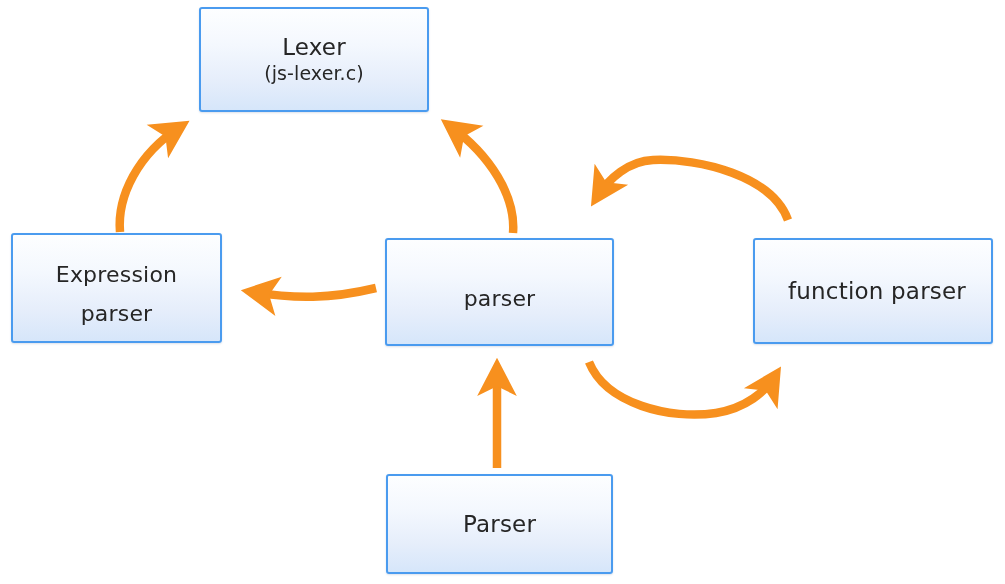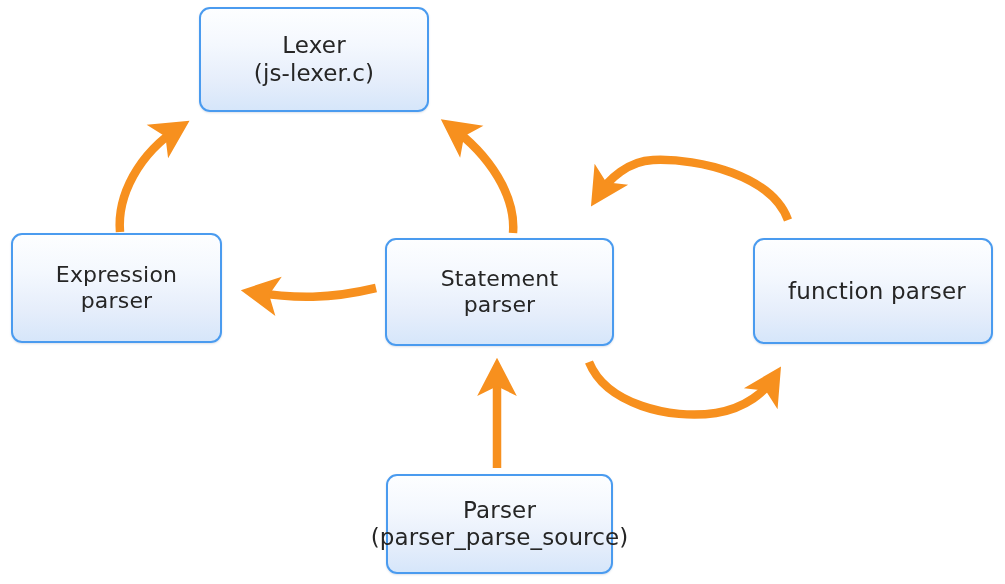--- a/index.html
+++ b/index.html
@@ -20,45 +20,46 @@
     left: 0;
     top: 0;
     width: 1005px;
     height: 584px;
     pointer-events: none;
   }
   .node-box {
     position: absolute;
     box-sizing: border-box;
     border: 2px solid #4a9bef;
-    border-radius: 11px;
+    border-radius: 3px;
     background: linear-gradient(to bottom, #fdfeff 0%, #f4f8fe 35%, #e6eefb 70%, #d6e6fa 100%);
     display: flex;
     flex-direction: column;
     align-items: center;
     justify-content: center;
     text-align: center;
     color: #2b2b2b;
     box-shadow: 0 1px 2px rgba(60,90,140,0.18);
   }
   .node-title {
     font-size: 23px;
     line-height: 1.16;
     letter-spacing: 0.2px;
     color: #262626;
   }
   .node-sub {
-    font-size: 23px;
+    font-size: 19px;
     line-height: 1.18;
     letter-spacing: 0.1px;
     color: #262626;
     margin-top: 1px;
   }
   .node-title.two-line {
     font-size: 22px;
+    margin-top: 13px;
   }
   #box-lexer   { left: 199px; top: 7px;   width: 230px; height: 105px; }
   #box-expr    { left: 11px;  top: 233px; width: 211px; height: 110px; }
   #box-statm   { left: 385px; top: 238px; width: 229px; height: 108px; }
   #box-func    { left: 753px; top: 238px; width: 240px; height: 106px; padding-left: 8px; }
   #box-parser  { left: 386px; top: 474px; width: 227px; height: 100px; }
 </style>
 </head>
 <body>
 
@@ -88,26 +89,24 @@
     <div class="node-title">Lexer</div>
     <div class="node-sub">(js-lexer.c)</div>
   </div>
 
   <div class="node-box" id="box-expr">
     <div class="node-title two-line">Expression</div>
     <div class="node-title two-line">parser</div>
   </div>
 
   <div class="node-box" id="box-statm">
-    <div class="node-title two-line">Statement</div>
     <div class="node-title two-line">parser</div>
   </div>
 
   <div class="node-box" id="box-func">
     <div class="node-title">function parser</div>
   </div>
 
   <div class="node-box" id="box-parser">
     <div class="node-title">Parser</div>
-    <div class="node-sub">(parser_parse_source)</div>
   </div>
 
 </div>
 
 </body></html>

